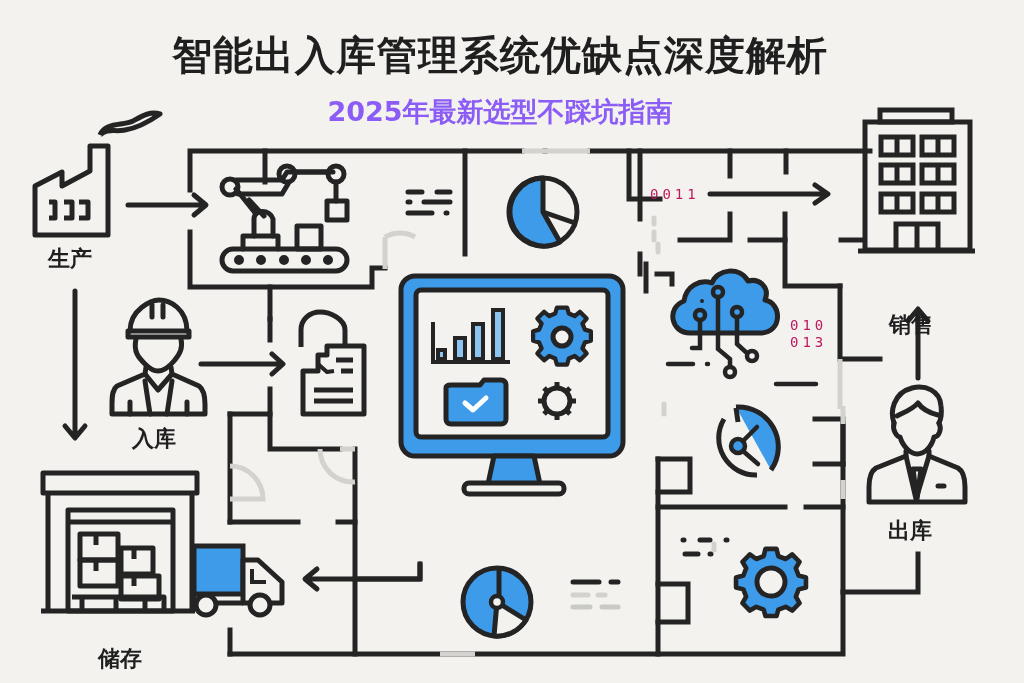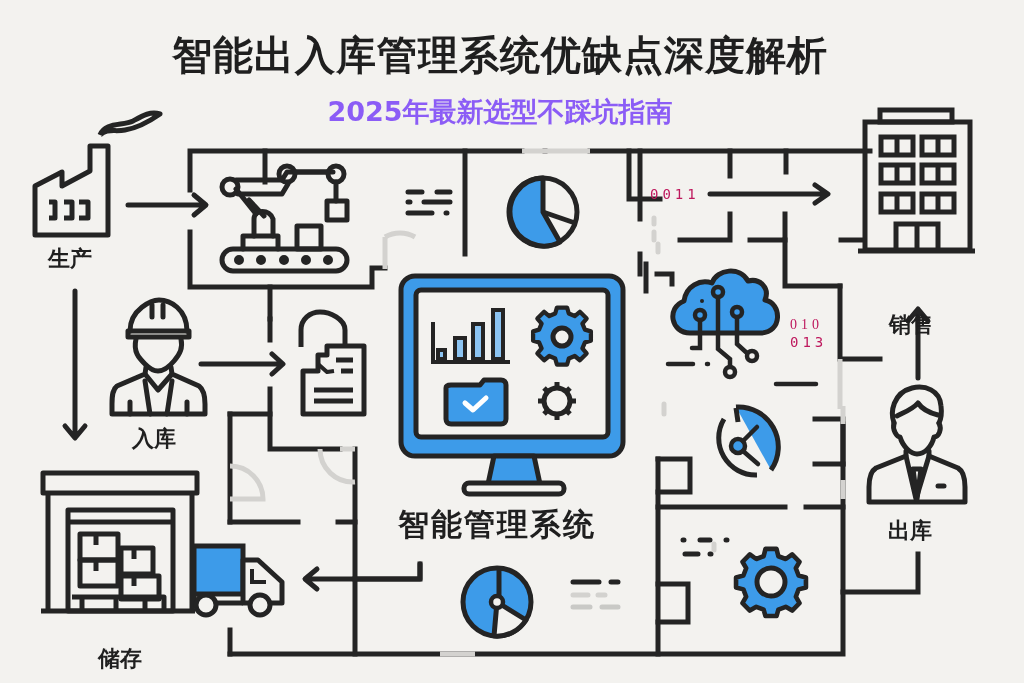--- a/index.html
+++ b/index.html
@@ -281,19 +281,18 @@
 </svg>
 
 <div class="title">智能出入库管理系统优缺点深度解析</div>
 <div class="subtitle">2025年最新选型不踩坑指南</div>
 
 <div class="label" style="left:48px; top:240px;">生产</div>
 <div class="label" style="left:132px; top:420px;">入库</div>
 <div class="label" style="left:98px; top:624px;margin-top:16px;">储存</div>
 <div class="label" style="left:889px; top:262px;margin-top:44px;">销售</div>
 <div class="label" style="left:888px; top:512px;">出库</div>
-<div class="center-label" style="left:398px; top:500px;">智能管理系统</div>
 
 <div class="bits" style="left:650px; top:182px;">0011</div>
-<div class="bits" style="left:790px; top:313px;font-family:Liberation Serif, serif;">010</div>
+<div class="bits" style="left:790px; top:313px;">010</div>
 <div class="bits" style="left:790px; top:330px;">013</div>
 
 </div>
 
 </body></html>

